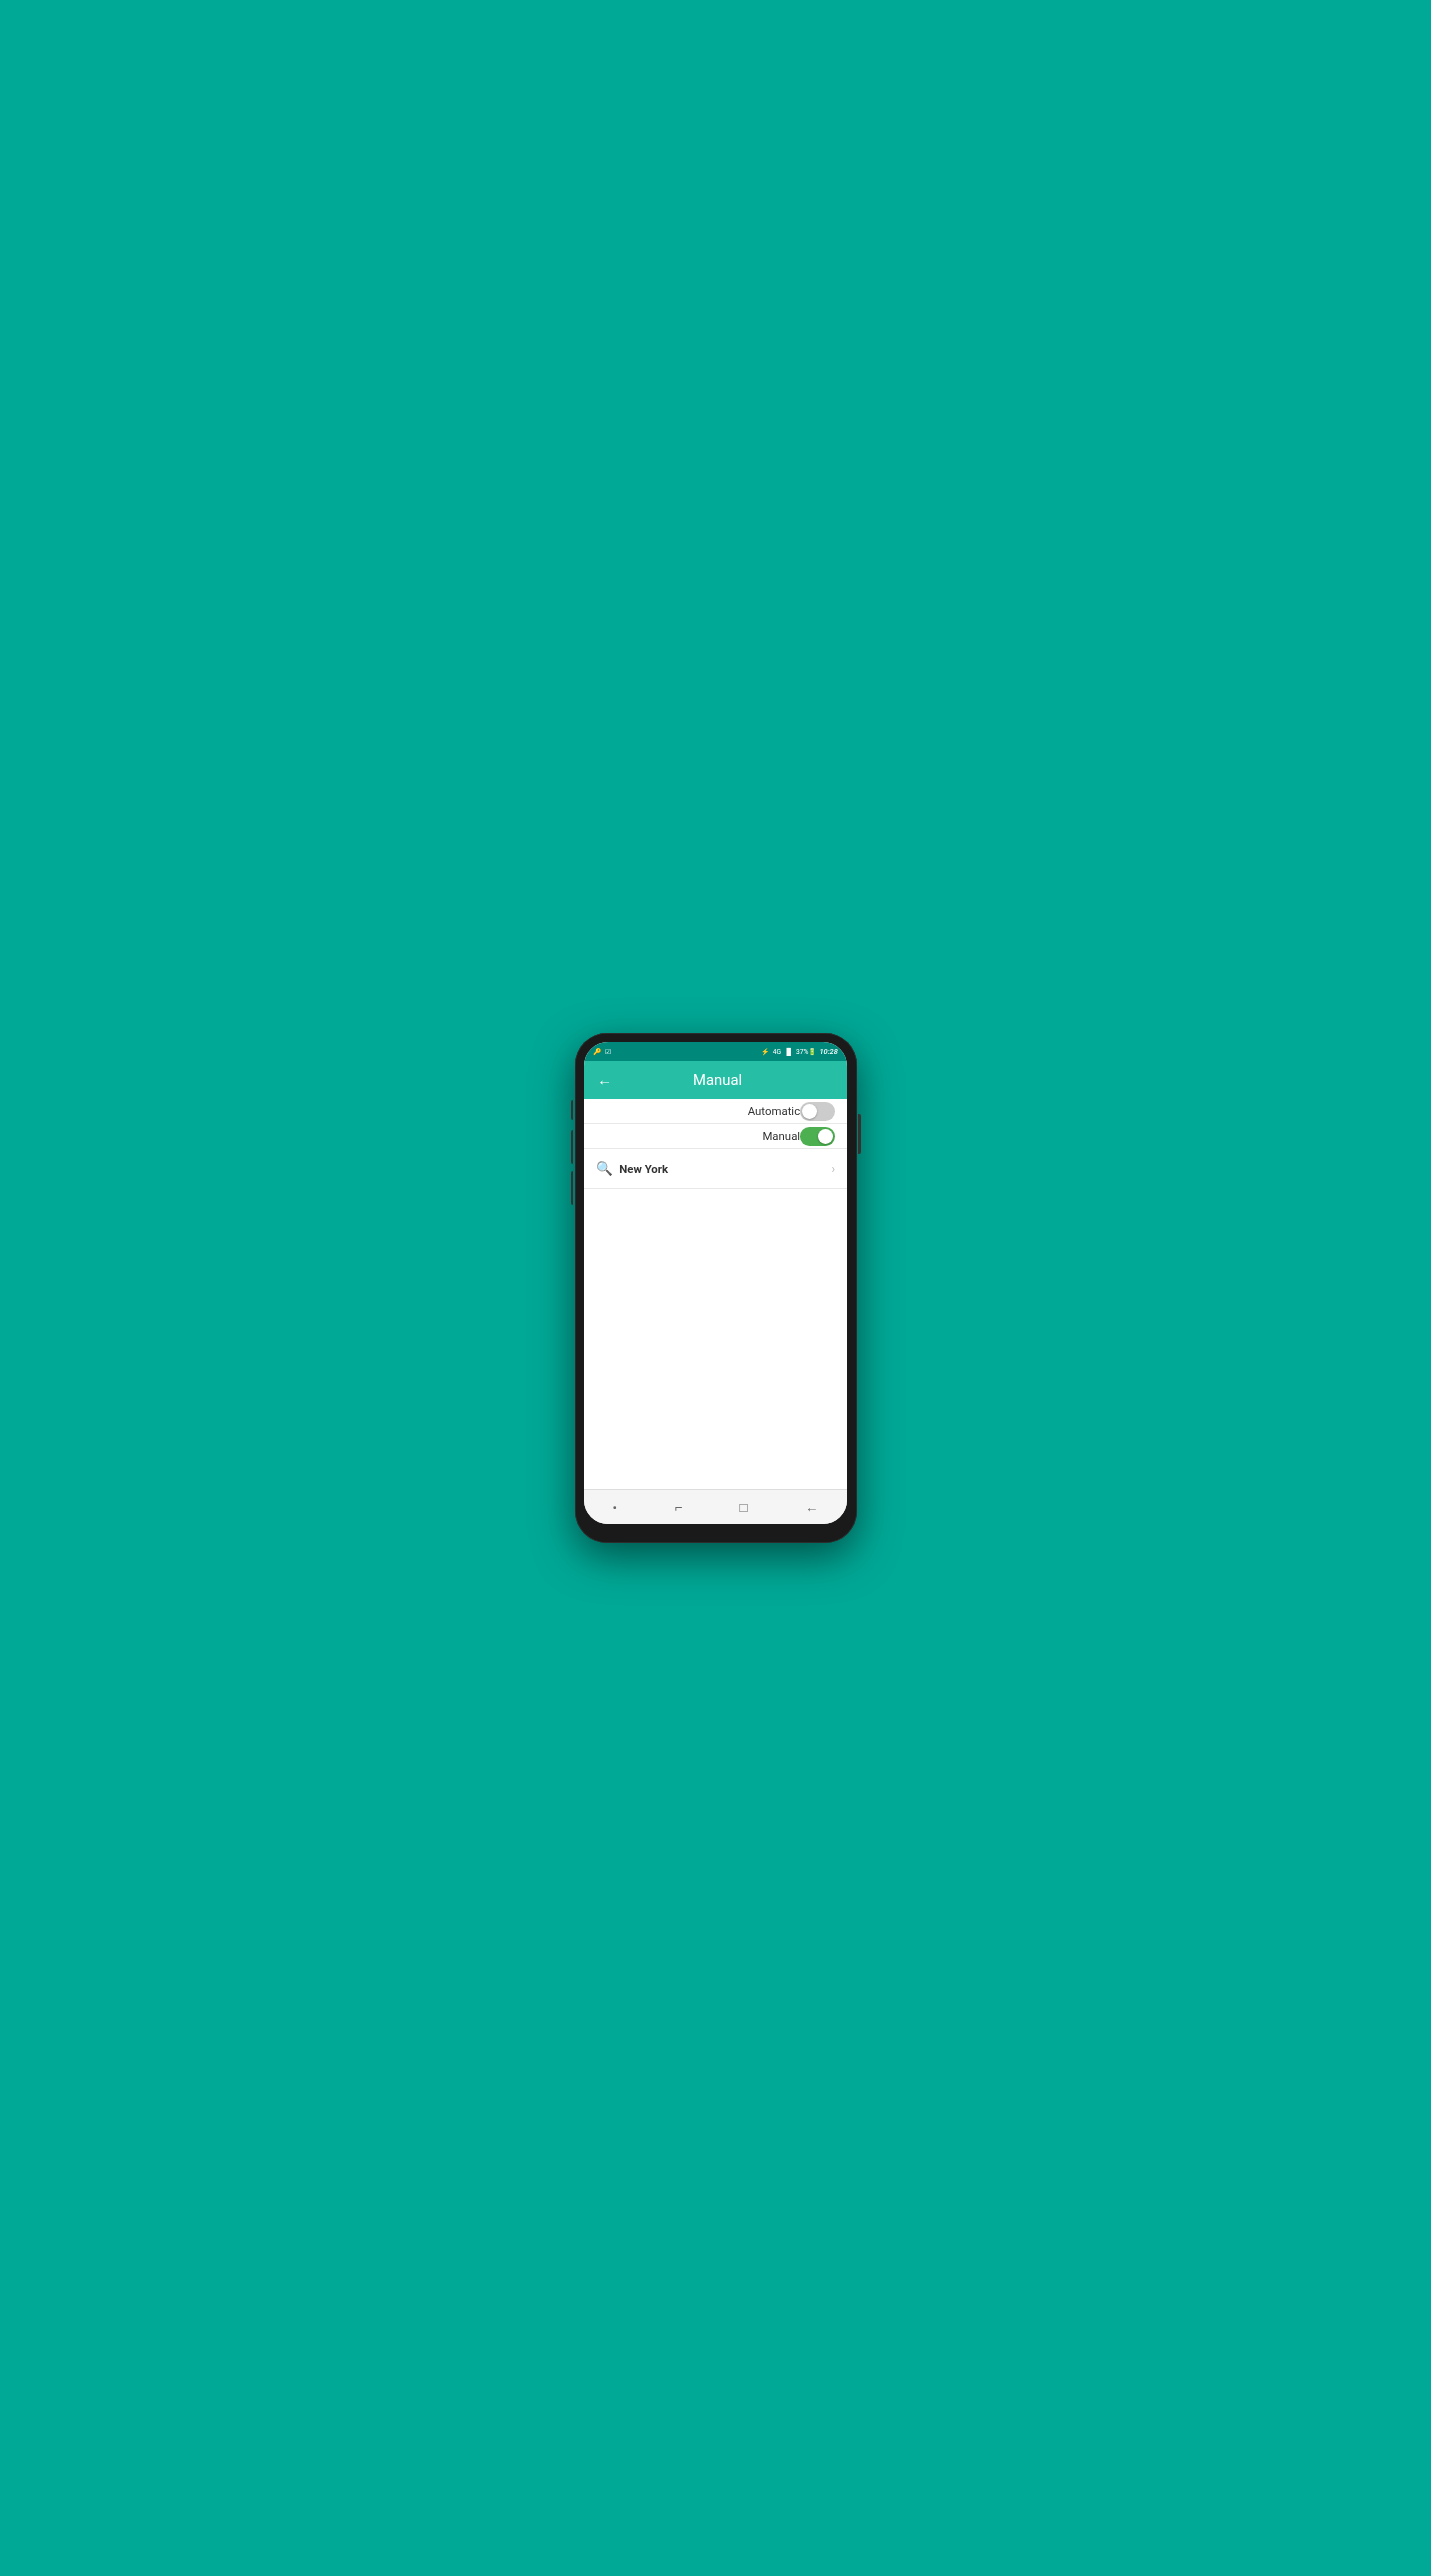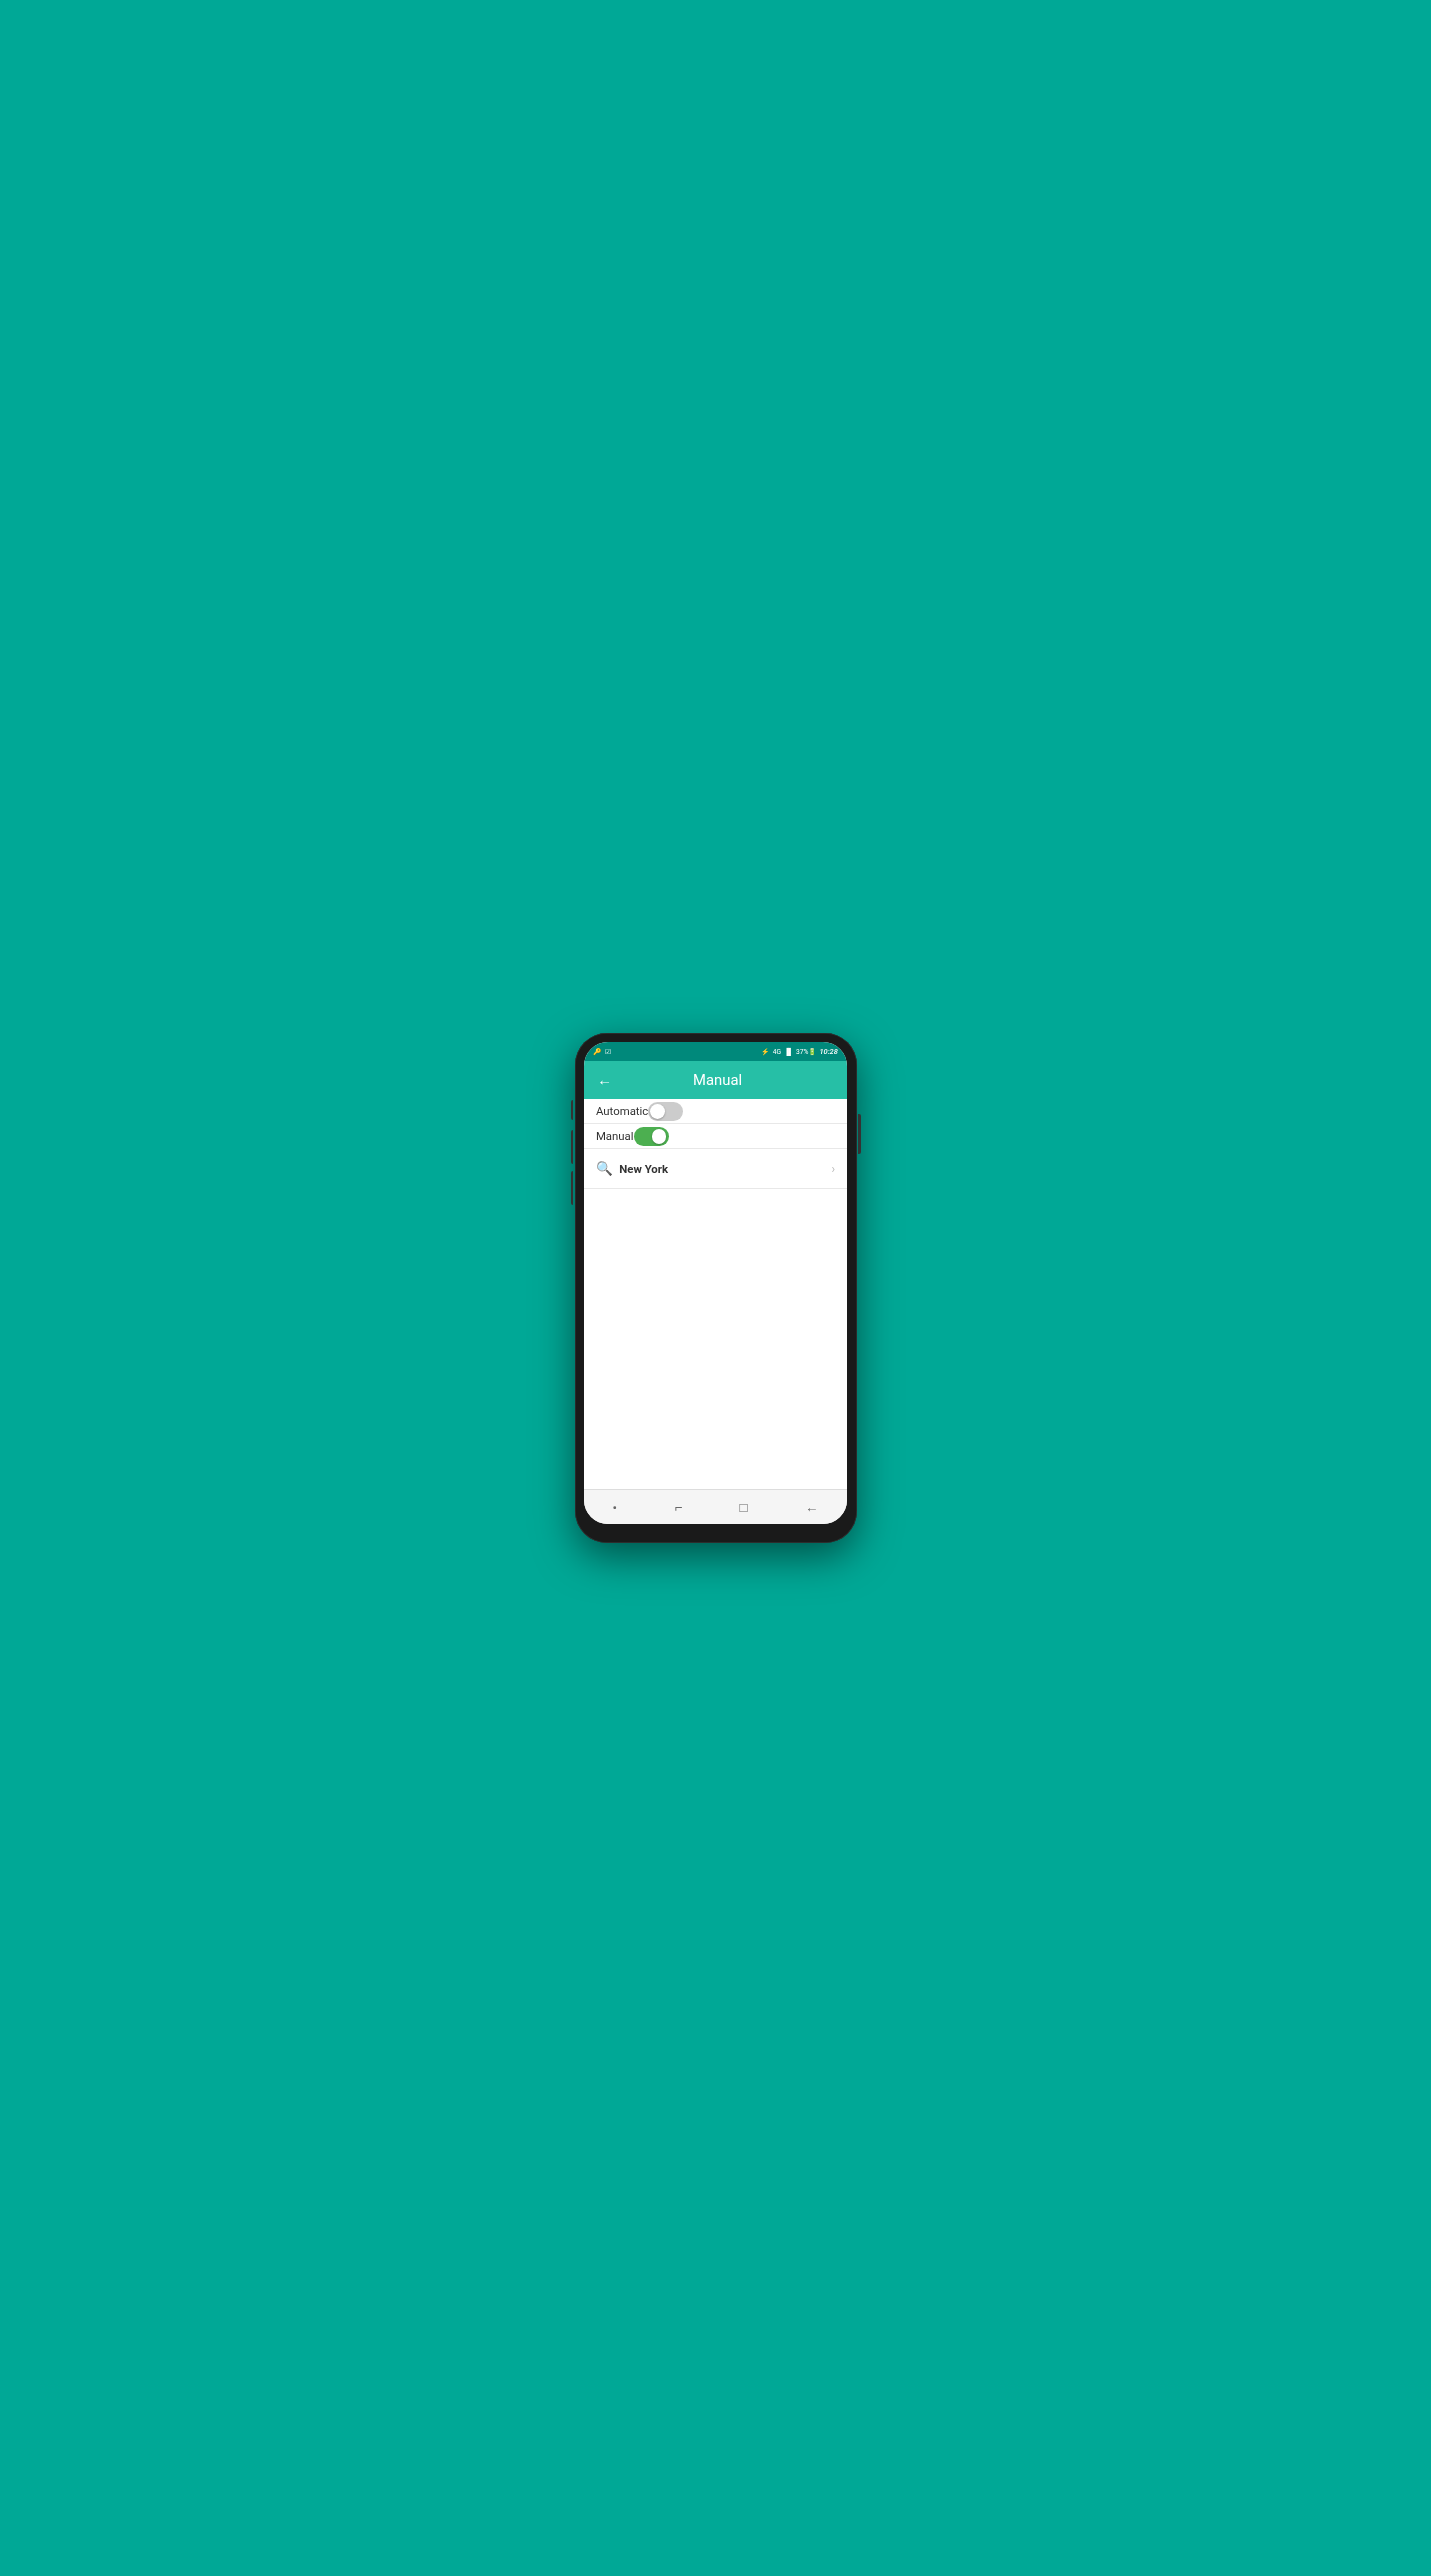--- a/index.html
+++ b/index.html
@@ -97,21 +97,21 @@
     
     .content {
       flex: 1;
       background: white;
       overflow-y: auto;
     }
 
     .settings-row {
       display: flex;
       align-items: center;
-      justify-content: flex-start;
+      justify-content: flex-end;
       padding: 12px 12px;
       height: 24px;
       border-bottom: 0.7px solid #E8E8E8;
     }
 
     .settings-label {
       font-size: 11.4px;
       color: #333;
       font-weight: 400;
     }

